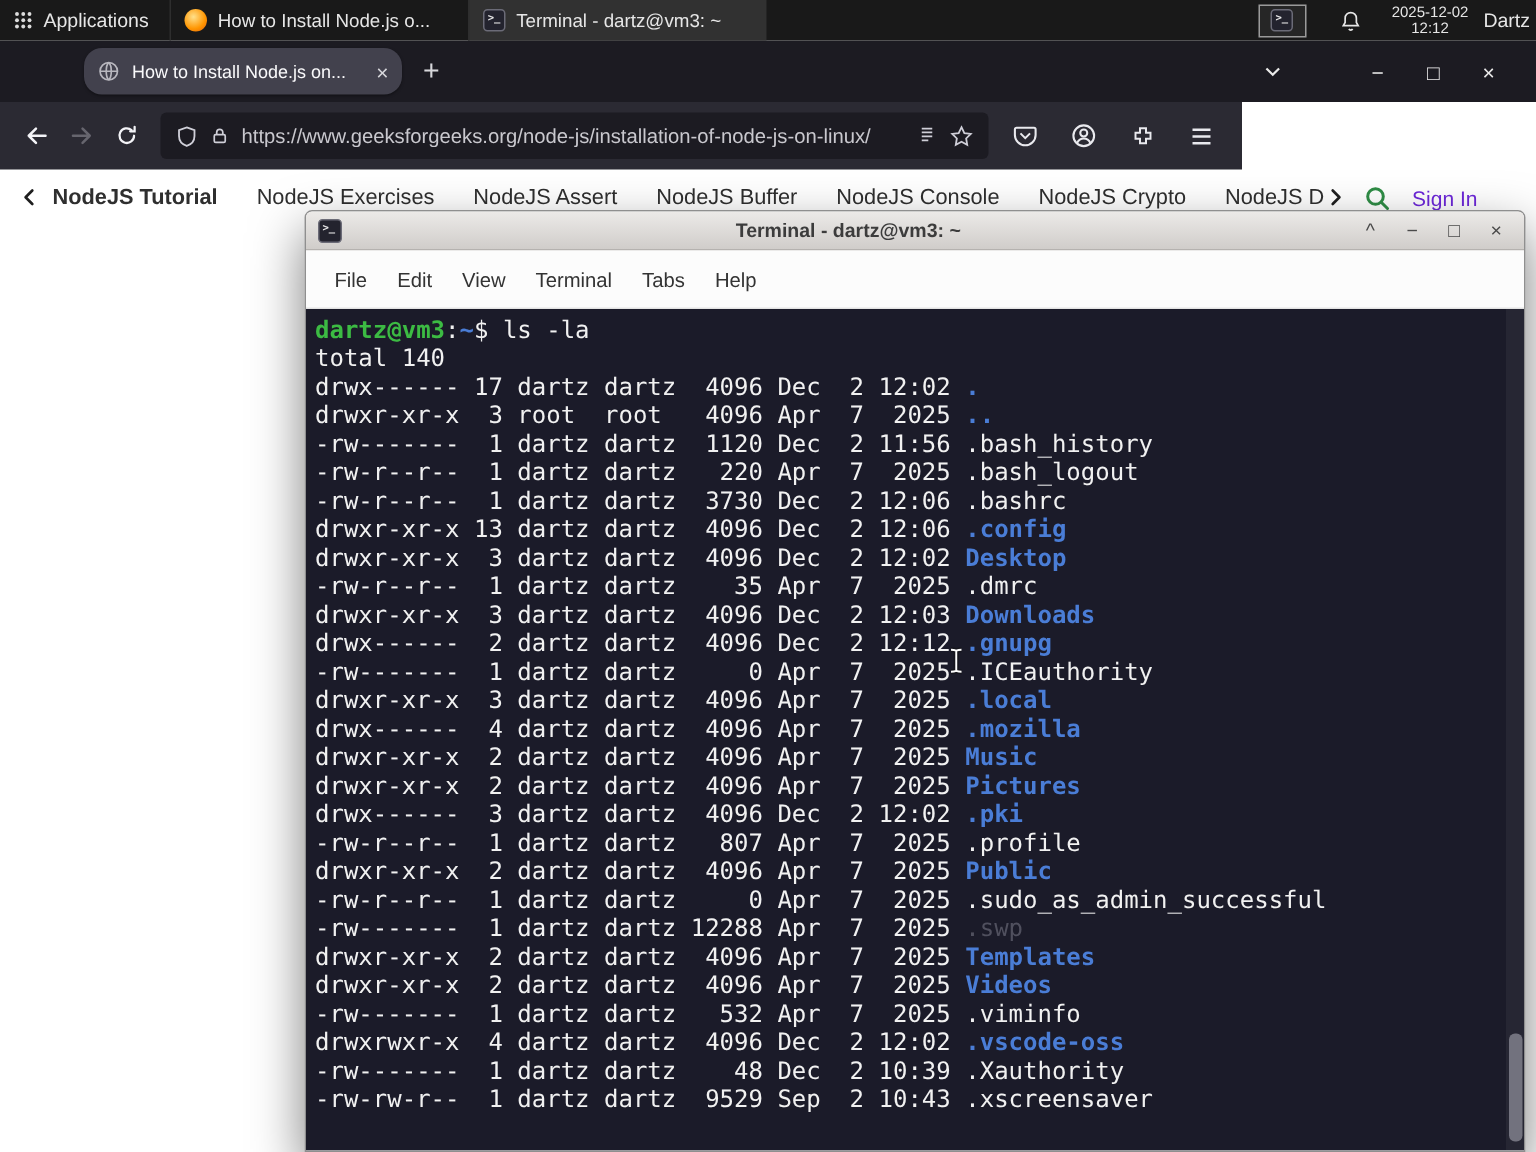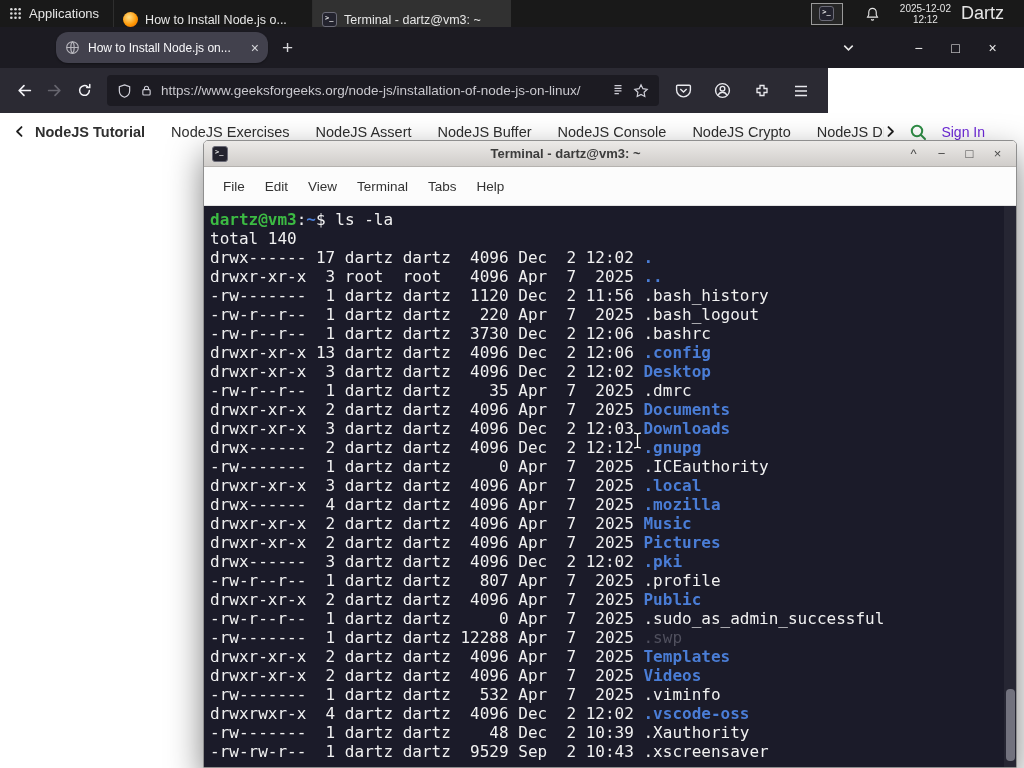--- a/index.html
+++ b/index.html
@@ -6,35 +6,35 @@
   html,body { width:1024px; height:768px; overflow:hidden; background:#fff;
               font-family:"Liberation Sans", sans-serif; }
   body { position:relative; }
   svg { display:block; flex:0 0 auto; }
 
   
   .panel { position:absolute; top:0; left:0; width:1024px; height:27px; background:#191919;
            display:flex; align-items:center; color:#e6e6e6; z-index:30; }
   .apps { display:flex; align-items:center; gap:7px; padding:0 14px 0 9px; height:100%; font-size:13px; }
   .tbwins { display:flex; height:100%; }
-  .tbwin { display:flex; align-items:flex-end; gap:7px; padding:0 9px; width:199px;
+  .tbwin { display:flex; align-items:center; gap:7px; padding:0 9px; width:199px;
            border-left:1px solid #2e2e2e; font-size:12.5px; overflow:hidden; }
   .tbwin.active { background:#313131; }
   .tbtitle { white-space:nowrap; overflow:hidden; text-overflow:ellipsis; }
   .tbico { width:15px; height:15px; border-radius:50%; flex:0 0 auto; position:relative; }
   .tbico.firefox  { background: radial-gradient(circle at 40% 35%, #ffe08a, var(--ffx,#ff9500) 60%, #e05e10); }
   .tbico.settings { background: radial-gradient(circle at 40% 35%, #a9c9ea, var(--vsc,#4a7fb5)); }
   .tbico.terminal { border-radius:3px; background:#23232e; border:1px solid #6b6b77; }
   .tbico.terminal::after { content:">_"; position:absolute; left:2px; top:1px;
                            font:bold 7px "DejaVu Sans Mono", monospace; color:#e8e8e8; }
   .tray { margin-left:auto; width:32px; height:22px; border:1px solid #9a9a9a; background:#262626;
           display:flex; align-items:center; justify-content:center; margin-right:12px; }
   .bell { margin:0 10px; }
   .clock { font-size:10px; line-height:11px; text-align:center; margin:0 10px; white-space:nowrap; }
-  .user { font-size:18px; margin-right:20px; }
+  .user { font-size:13px; margin-right:4px; }
 
   
   .tabstrip { position:absolute; top:27px; left:0; width:1024px; height:41px; background:#1c1b22;
               display:flex; align-items:center; z-index:20; }
   .tab { margin-left:56px; width:212px; height:31px; background:#42414d; border-radius:12px;
          display:flex; align-items:center; gap:8px; padding:0 9px; color:#f9f9fb; font-size:12px;
          box-shadow:0 1px 2px rgba(0,0,0,.35); }
   .tabtitle { flex:1; white-space:nowrap; overflow:hidden; }
   .tabclose { color:#d7d7db; font-size:14px; line-height:1; }
   .newtab { color:#d7d7db; font-size:19px; margin-left:14px; line-height:1; }
@@ -260,21 +260,20 @@
     <div class="tline">total 140</div>
     <div>
         <div class="tline"><span class="plain">drwx------ 17 dartz dartz  4096 Dec  2 12:02 </span><span class="dir">.</span></div>
         <div class="tline"><span class="plain">drwxr-xr-x  3 root  root   4096 Apr  7  2025 </span><span class="dir">..</span></div>
         <div class="tline"><span class="plain">-rw-------  1 dartz dartz  1120 Dec  2 11:56 </span><span class="plain">.bash_history</span></div>
         <div class="tline"><span class="plain">-rw-r--r--  1 dartz dartz   220 Apr  7  2025 </span><span class="plain">.bash_logout</span></div>
         <div class="tline"><span class="plain">-rw-r--r--  1 dartz dartz  3730 Dec  2 12:06 </span><span class="plain">.bashrc</span></div>
         <div class="tline"><span class="plain">drwxr-xr-x 13 dartz dartz  4096 Dec  2 12:06 </span><span class="dir">.config</span></div>
         <div class="tline"><span class="plain">drwxr-xr-x  3 dartz dartz  4096 Dec  2 12:02 </span><span class="dir">Desktop</span></div>
         <div class="tline"><span class="plain">-rw-r--r--  1 dartz dartz    35 Apr  7  2025 </span><span class="plain">.dmrc</span></div>
-        <div class="tline"><span class="plain">drwxr-xr-x  2 dartz dartz  4096 Apr  7  2025 </span><span class="dir">Documents</span></div>
         <div class="tline"><span class="plain">drwxr-xr-x  3 dartz dartz  4096 Dec  2 12:03 </span><span class="dir">Downloads</span></div>
         <div class="tline"><span class="plain">drwx------  2 dartz dartz  4096 Dec  2 12:12 </span><span class="dir">.gnupg</span></div>
         <div class="tline"><span class="plain">-rw-------  1 dartz dartz     0 Apr  7  2025 </span><span class="plain">.ICEauthority</span></div>
         <div class="tline"><span class="plain">drwxr-xr-x  3 dartz dartz  4096 Apr  7  2025 </span><span class="dir">.local</span></div>
         <div class="tline"><span class="plain">drwx------  4 dartz dartz  4096 Apr  7  2025 </span><span class="dir">.mozilla</span></div>
         <div class="tline"><span class="plain">drwxr-xr-x  2 dartz dartz  4096 Apr  7  2025 </span><span class="dir">Music</span></div>
         <div class="tline"><span class="plain">drwxr-xr-x  2 dartz dartz  4096 Apr  7  2025 </span><span class="dir">Pictures</span></div>
         <div class="tline"><span class="plain">drwx------  3 dartz dartz  4096 Dec  2 12:02 </span><span class="dir">.pki</span></div>
         <div class="tline"><span class="plain">-rw-r--r--  1 dartz dartz   807 Apr  7  2025 </span><span class="plain">.profile</span></div>
         <div class="tline"><span class="plain">drwxr-xr-x  2 dartz dartz  4096 Apr  7  2025 </span><span class="dir">Public</span></div>

